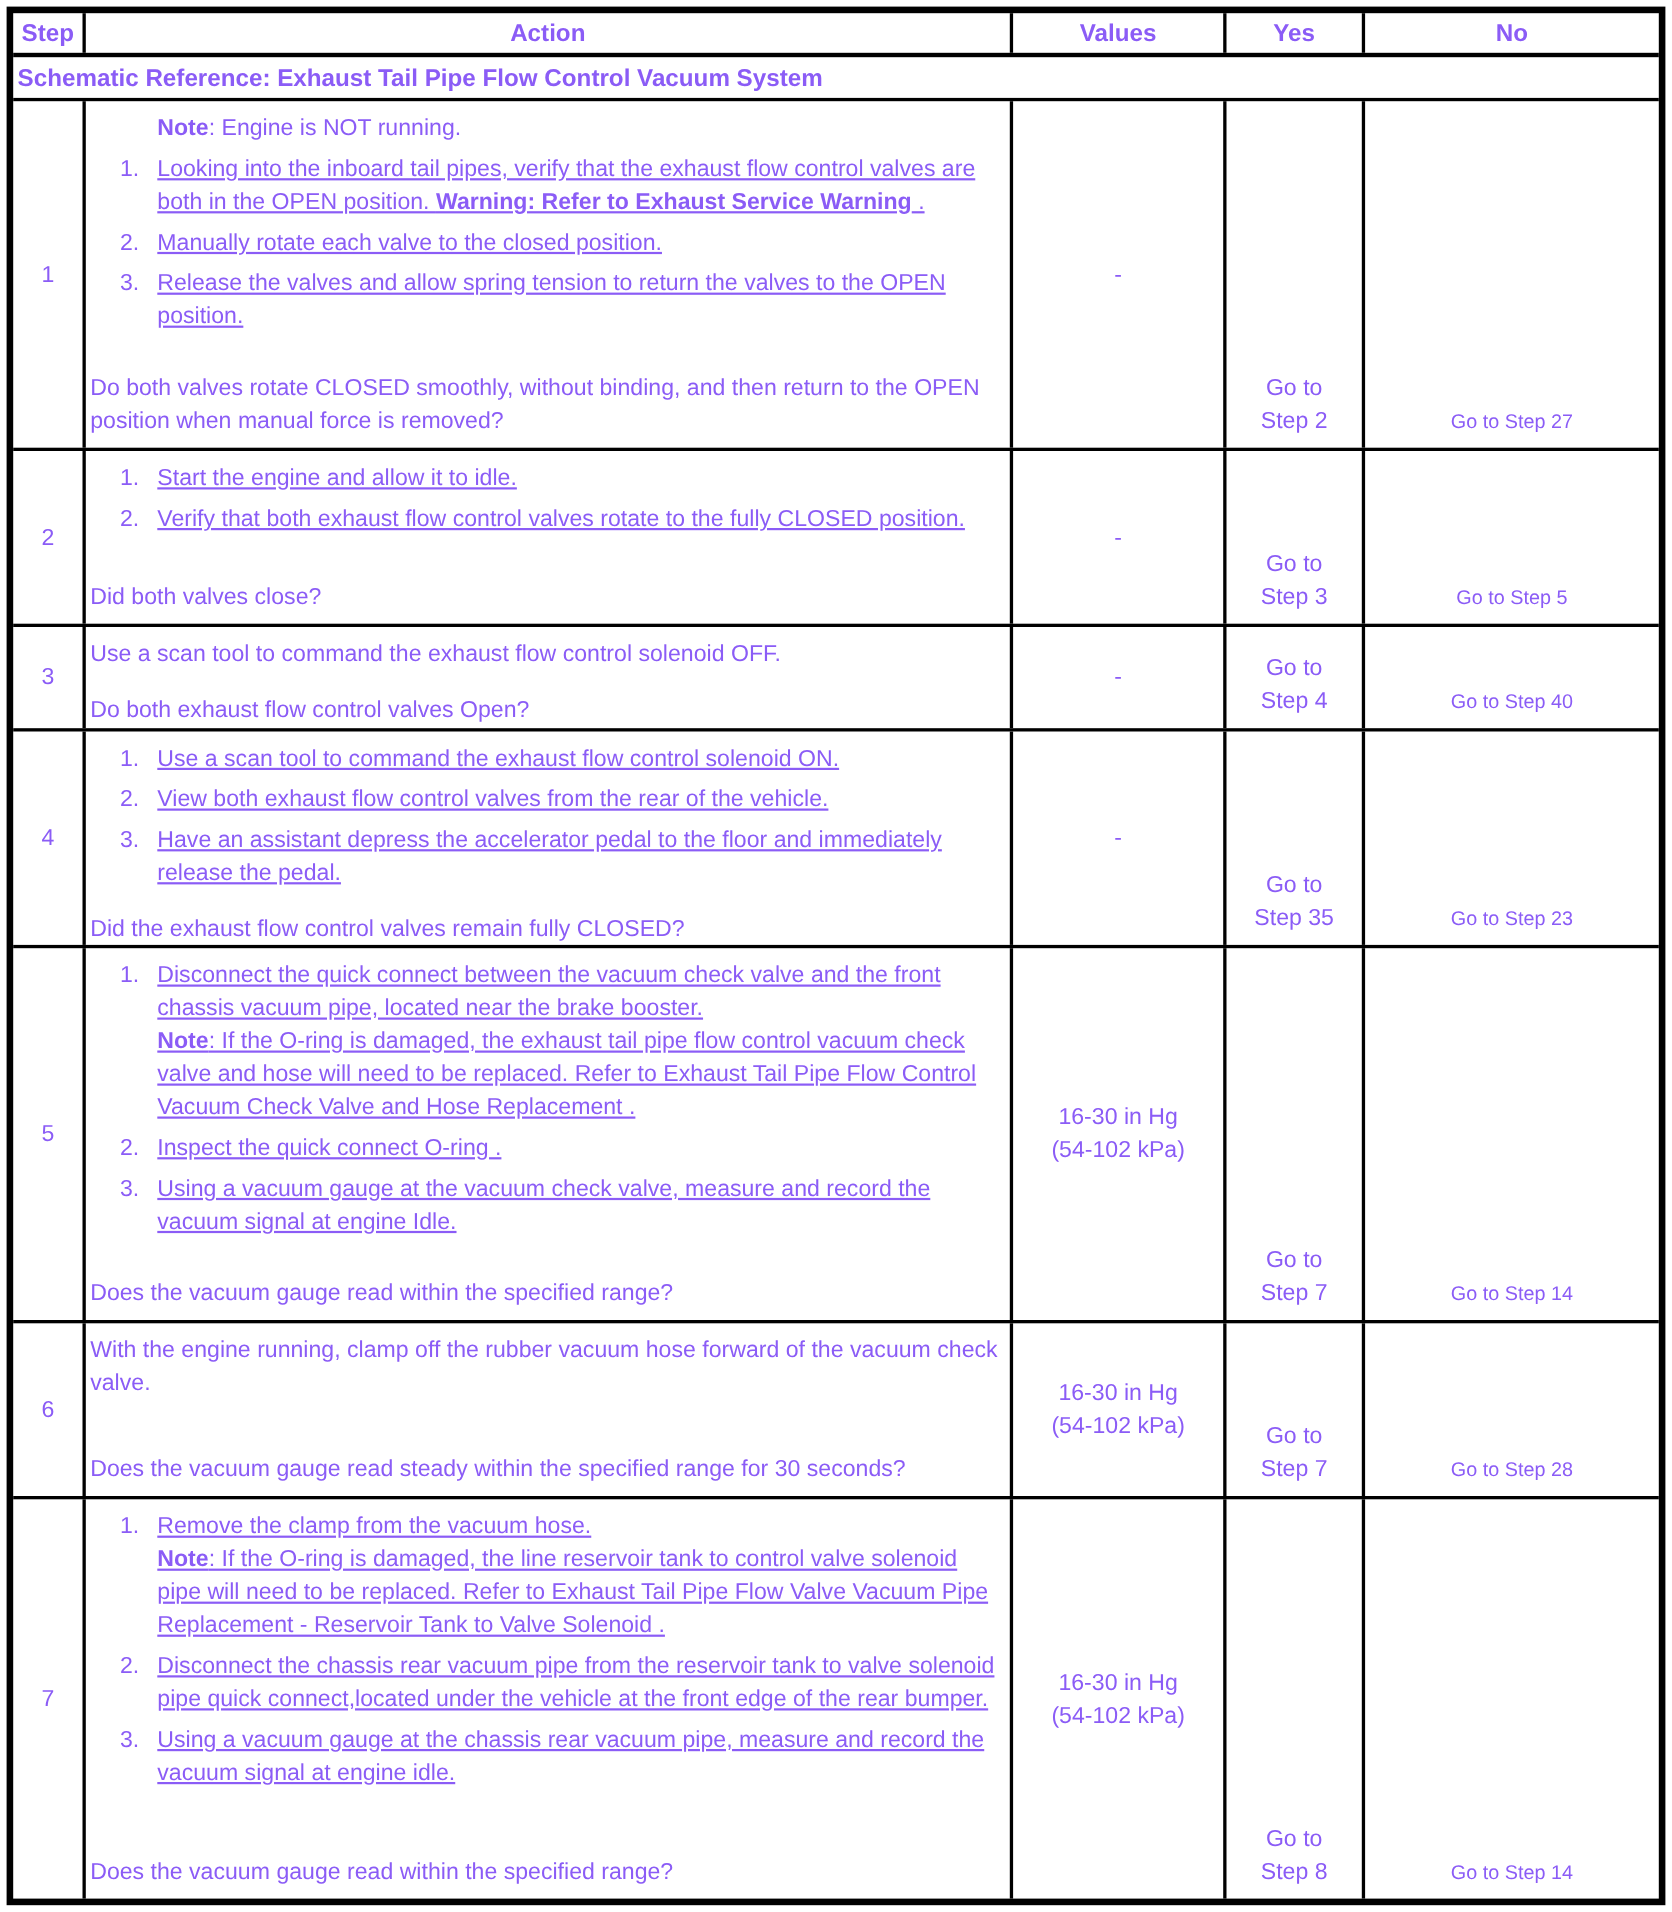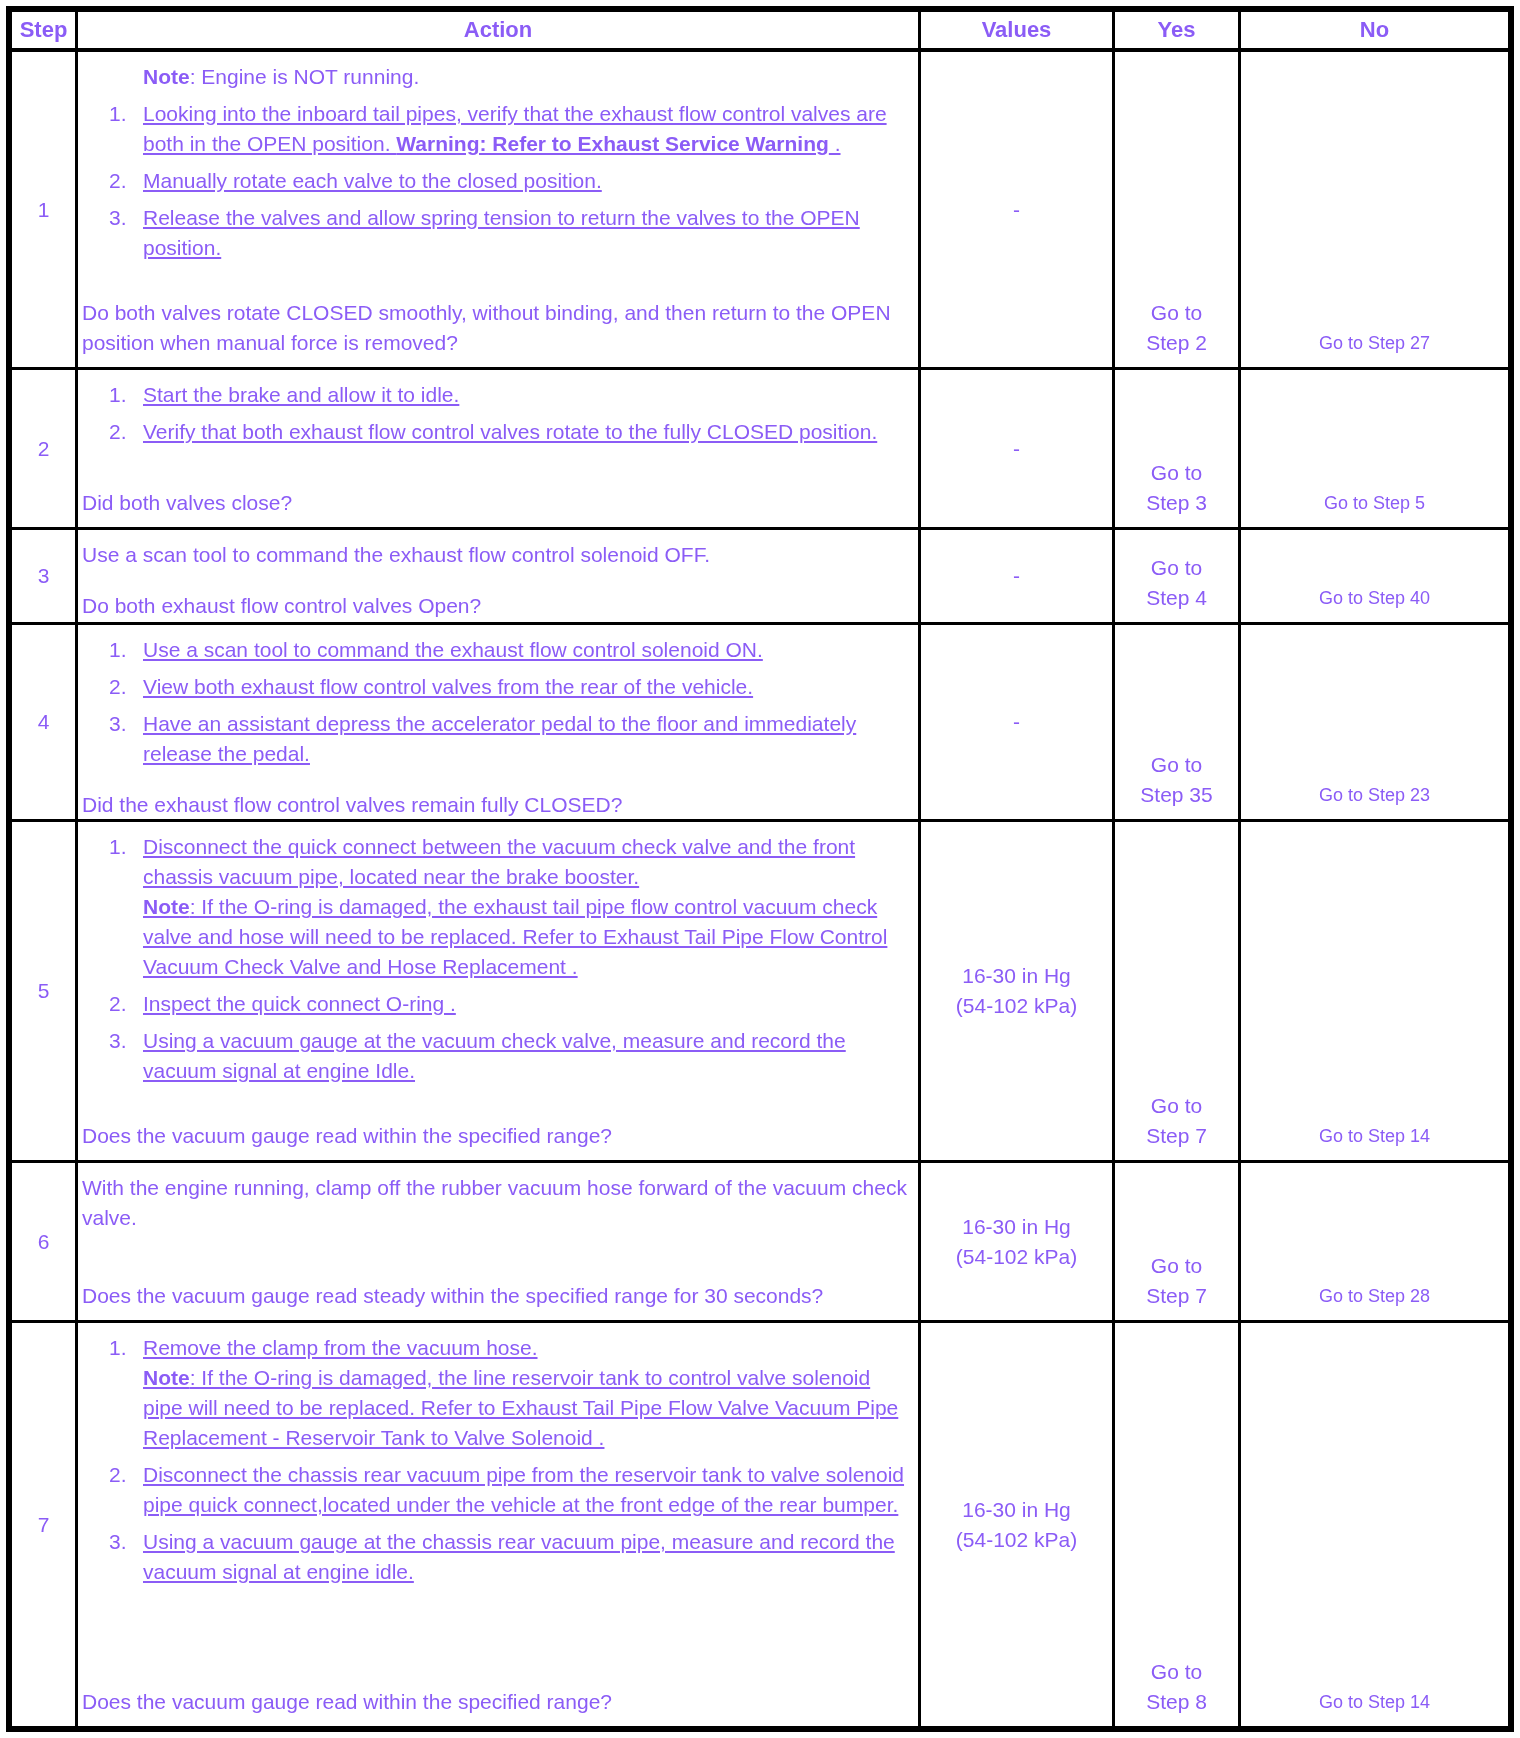--- a/index.html
+++ b/index.html
@@ -38,20 +38,23 @@
   <div class="tbl">
 
     <div class="row header-row" style="height:40px">
       <div class="cell c-step">Step</div>
       <div class="cell c-action">Action</div>
       <div class="cell c-values">Values</div>
       <div class="cell c-yes">Yes</div>
       <div class="cell c-no">No</div>
     </div>
 
+    <div class="row schematic-row" style="height:40px">
+      <div class="cell">Schematic Reference: Exhaust Tail Pipe Flow Control Vacuum System</div>
+    </div>
 
     <div class="row" style="height:318px">
       <div class="cell c-step">1</div>
       <div class="cell c-action">
         <div class="note-line"><span class="b">Note</span><span>: Engine is NOT running.</span></div>
         <div class="li">
           <span class="num">1.</span>
           <div class="itxt"><span>Looking into the inboard tail pipes, verify that the exhaust flow control valves are both in the OPEN position. </span><span class="b">Warning: Refer to Exhaust Service Warning</span><span> .</span></div>
         </div>
         <div class="li">
@@ -74,21 +77,21 @@
       <div class="cell c-no">
         <div>Go to Step 27</div>
       </div>
     </div>
 
     <div class="row" style="height:160px">
       <div class="cell c-step">2</div>
       <div class="cell c-action">
         <div class="li">
           <span class="num">1.</span>
-          <div class="itxt"><span>Start the brake and allow it to idle.</span></div>
+          <div class="itxt"><span>Start the engine and allow it to idle.</span></div>
         </div>
         <div class="li">
           <span class="num">2.</span>
           <div class="itxt"><span>Verify that both exhaust flow control valves rotate to the fully CLOSED position.</span></div>
         </div>
         <div class="question">Did both valves close?</div>
       </div>
       <div class="cell c-values">
         <div>-</div>
       </div>

